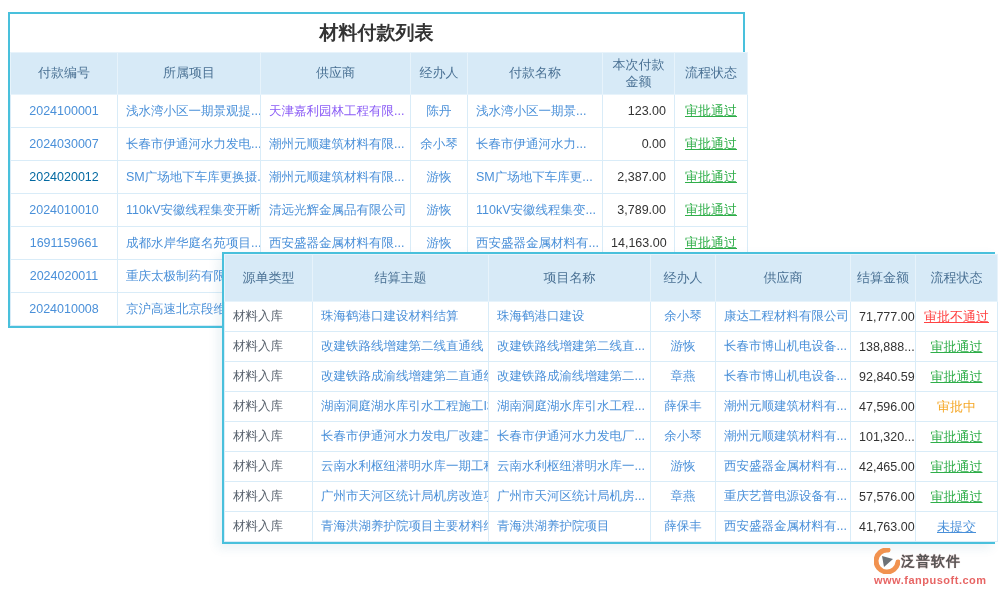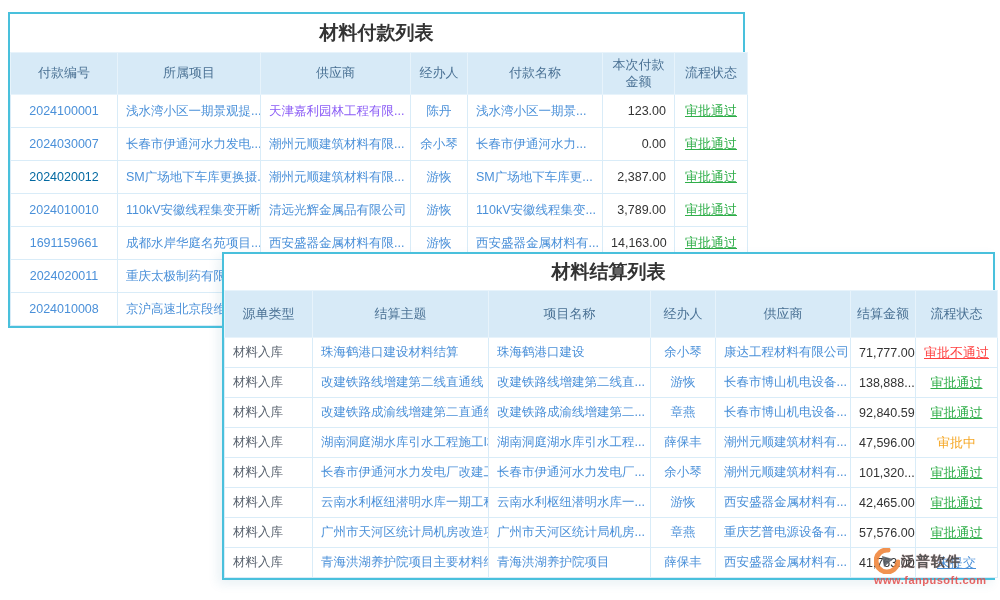--- a/index.html
+++ b/index.html
@@ -146,21 +146,20 @@
           <td class="cell-link" style="text-align: center; color: rgb(74, 144, 217);"></td>
           <td class="cell-link" style="text-align: left; color: rgb(74, 144, 217);"></td>
           <td class="cell-amount" style="text-align: right;"></td>
           <td class="cell-status" style="text-align: center;"></td>
         </tr>
       </tbody>
   </table>
 </div>
 
 <div class="card" id="settlement-card">
-  <div class="card-title">材料结算列表</div>
   <table>
     <colgroup>
         <col style="width: 88px;">
         <col style="width: 176px;">
         <col style="width: 162px;">
         <col style="width: 65px;">
         <col style="width: 135px;">
         <col style="width: 65px;">
         <col style="width: 82px;">
       </colgroup>

